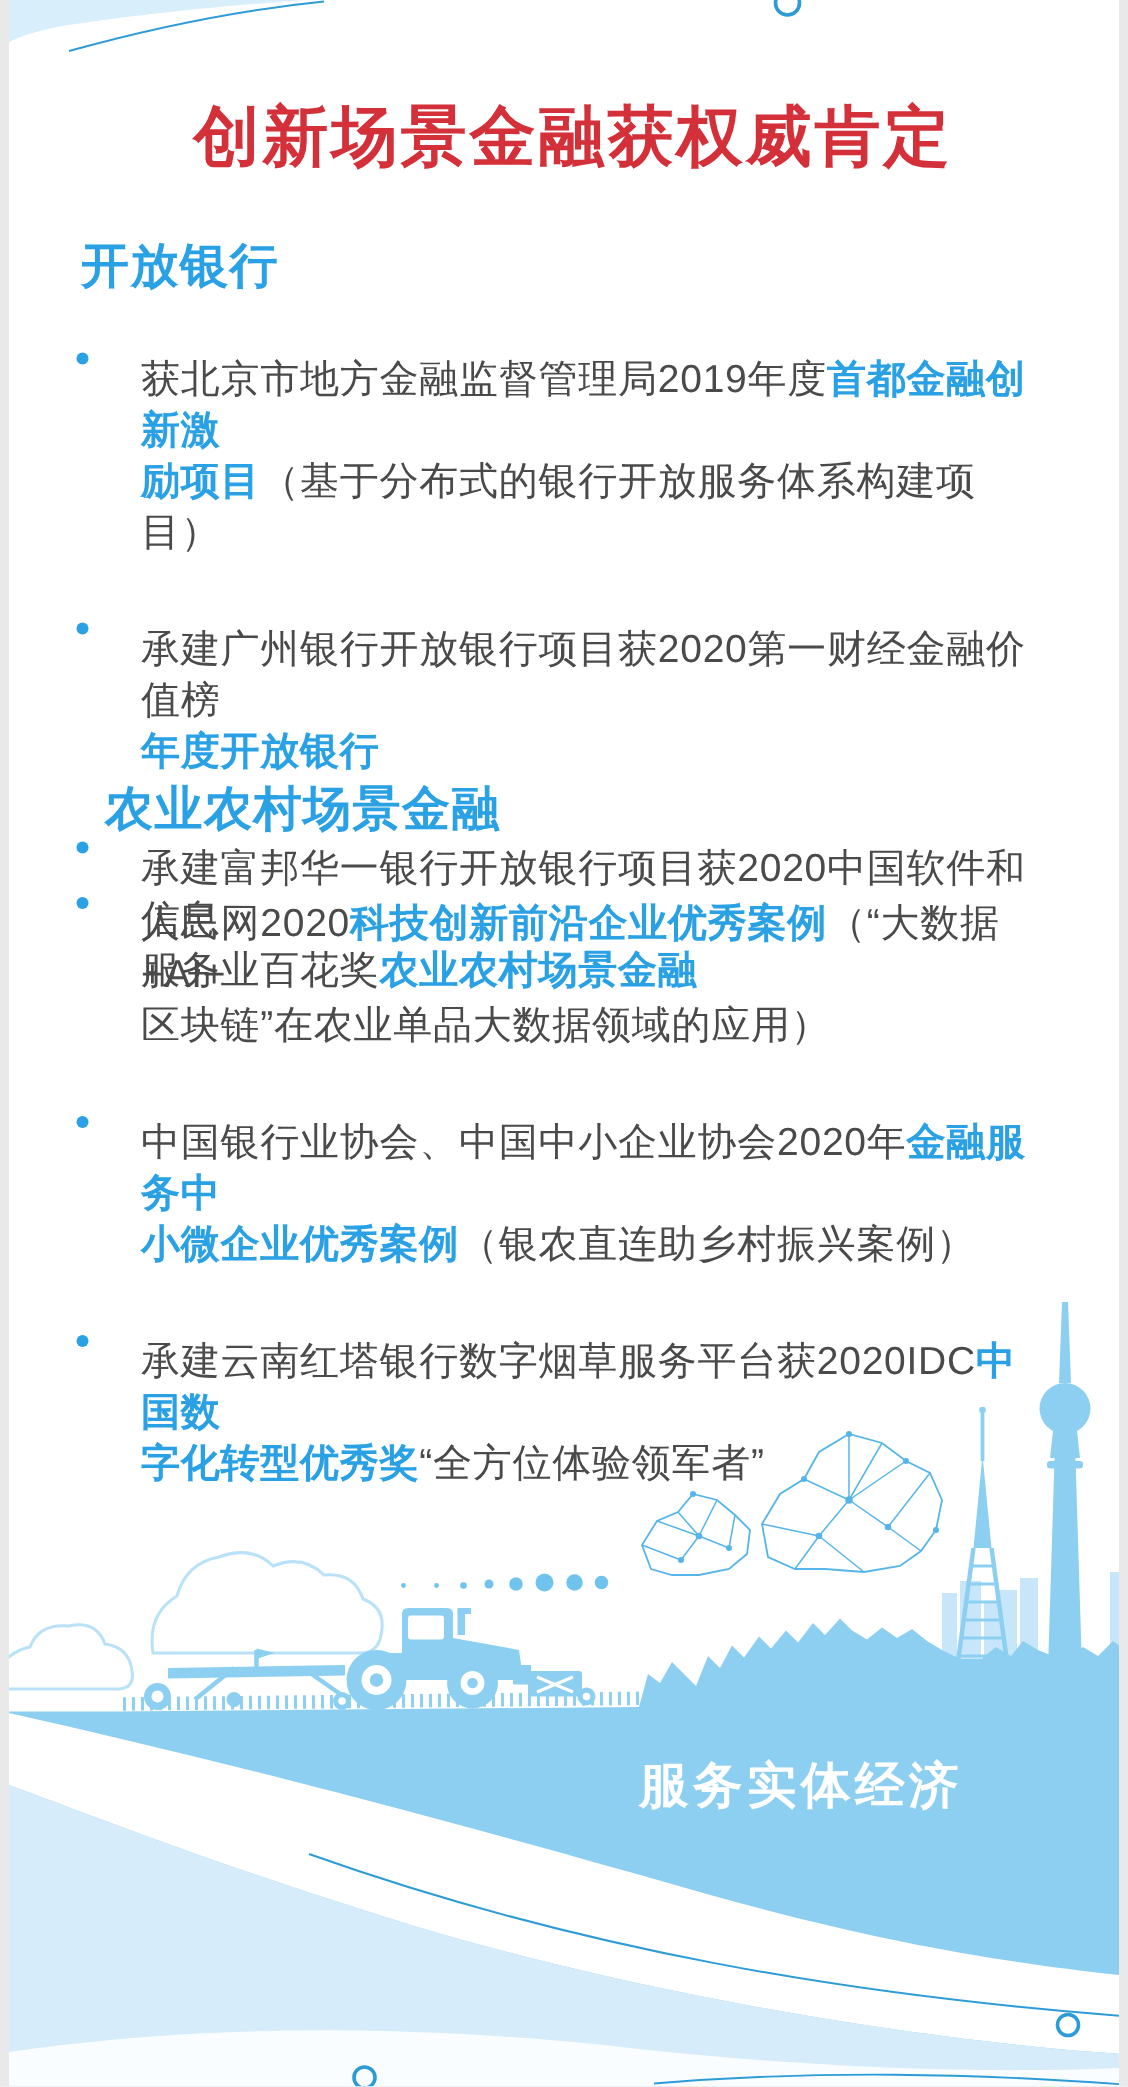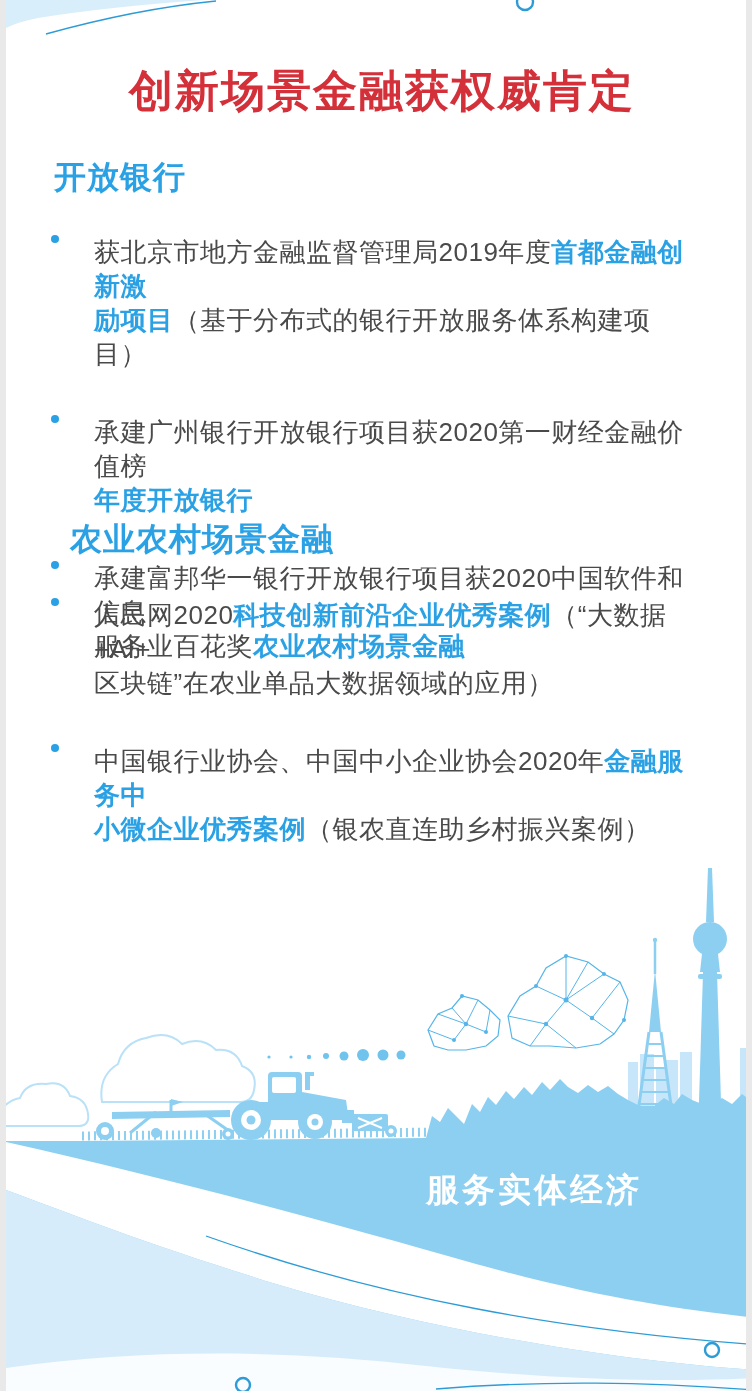--- a/index.html
+++ b/index.html
@@ -208,17 +208,22 @@
         <li class="bullet">
           <span class="dot"></span>
           <p class="bullet-text"><span>人民网2020</span><span class="hl">科技创新前沿企业优秀案例</span><span>（“大数据+AI+
 区块链”在农业单品大数据领域的应用）</span></p>
         </li>
         <li class="bullet">
           <span class="dot"></span>
           <p class="bullet-text"><span>中国银行业协会、中国中小企业协会2020年</span><span class="hl">金融服务中
 小微企业优秀案例</span><span>（银农直连助乡村振兴案例）</span></p>
         </li>
+        <li class="bullet">
+          <span class="dot"></span>
+          <p class="bullet-text"><span>承建云南红塔银行数字烟草服务平台获2020IDC</span><span class="hl">中国数
+字化转型优秀奖</span><span>“全方位体验领军者”</span></p>
+        </li>
       </ul>
 
     <p class="slogan">服务实体经济</p>
   </div>
 </div>
 
 </body></html>

